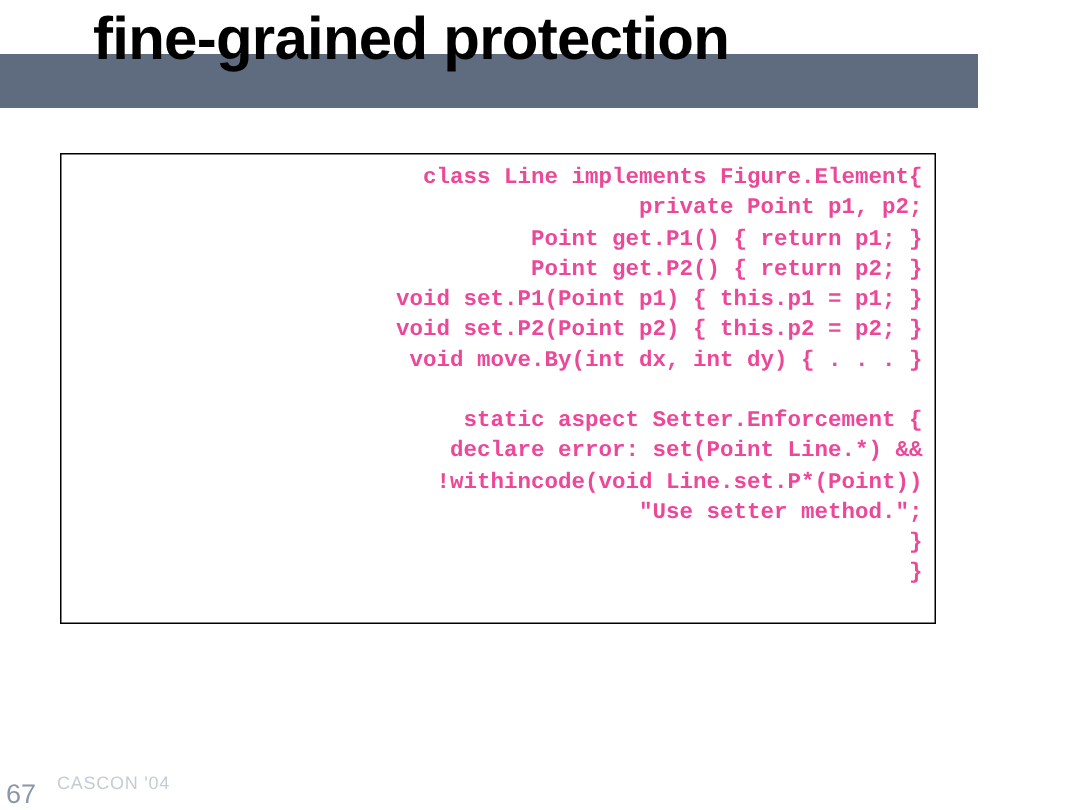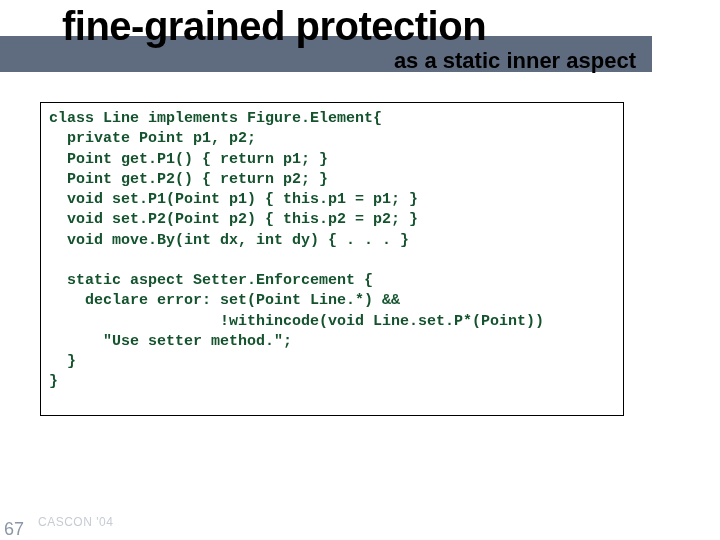--- a/index.html
+++ b/index.html
@@ -9,20 +9,21 @@
     height: 540px;
     background: #fff;
     font-family: Arial, Helvetica, sans-serif;
     overflow: hidden;
   }
   .slide {
     width: 652px;
     height: 540px;
     position: relative;
     box-sizing: border-box;
+    text-align: right;
   }
   .titlebar {
     position: absolute;
     top: 36px;
     left: 0;
     right: 0;
     height: 36px;
     background: #5f6c80;
   }
   .title {
@@ -47,21 +48,21 @@
     top: 102px;
     left: 40px;
     right: 28px;
     border: 1.5px solid #000;
     padding: 6px 8px 22px 8px;
     font-family: "Courier New", Courier, monospace;
     font-weight: bold;
     font-size: 15px;
     line-height: 1.35;
     white-space: pre;
-    color: #14532d;
+    color: #ec4899;
   }
   .slidenum {
     position: absolute;
     left: 4px;
     bottom: 0;
     font-size: 18px;
     color: #8a97a8;
   }
   .footer {
     position: absolute;
@@ -71,21 +72,20 @@
     color: #c7ccd4;
     letter-spacing: 0.5px;
   }
 </style>
 </head>
 <body>
 
 <div class="slide">
   <div class="titlebar"></div>
   <div class="title">fine-grained protection</div>
-  <div class="subtitle">as a static inner aspect</div>
 
   <div class="codebox"><span>class Line implements Figure.Element{</span>
 <span>  private Point p1, p2;</span>
 <span>  Point get.P1() { return p1; }</span>
 <span>  Point get.P2() { return p2; }</span>
 <span>  void set.P1(Point p1) { this.p1 = p1; }</span>
 <span>  void set.P2(Point p2) { this.p2 = p2; }</span>
 <span>  void move.By(int dx, int dy) { . . . }</span>
 <span></span>
 <span>  static aspect Setter.Enforcement {</span>

